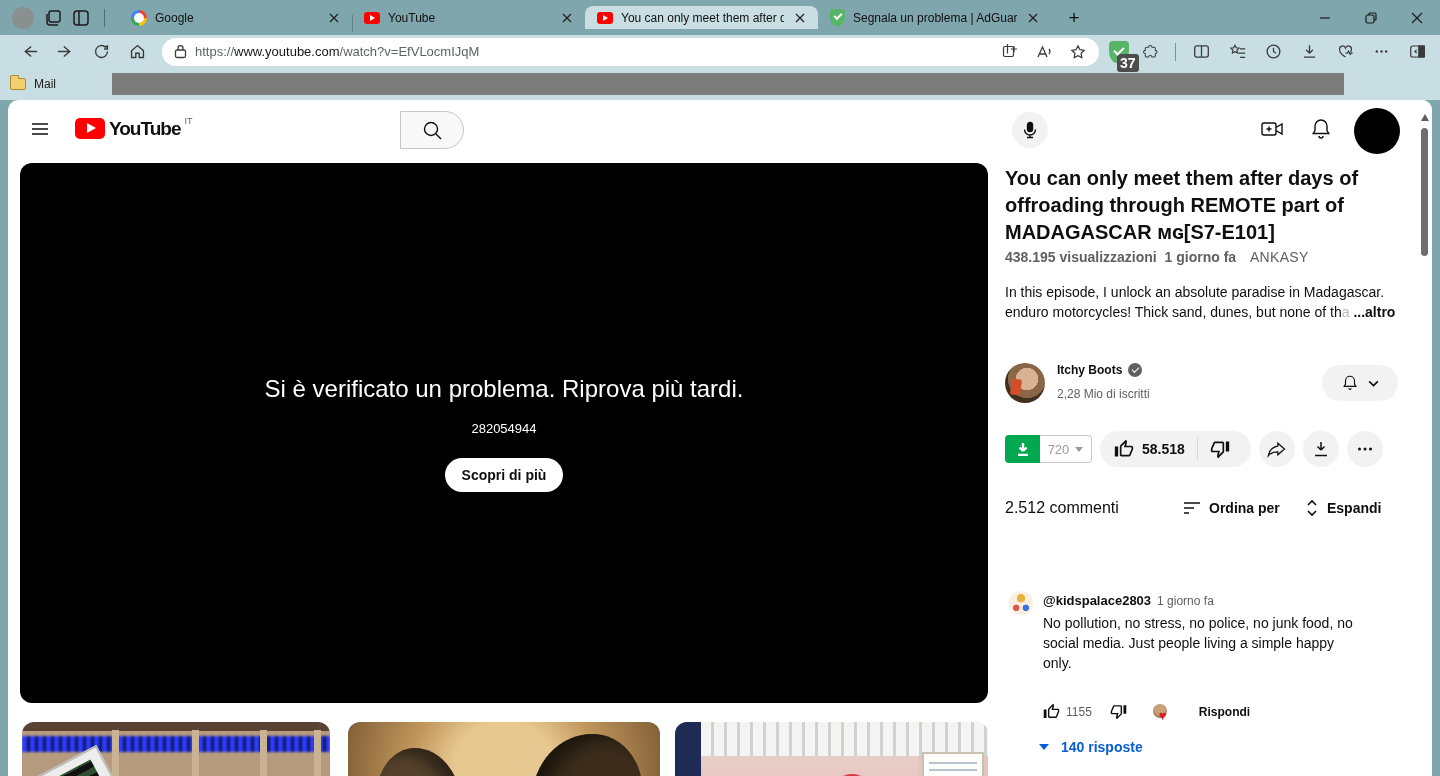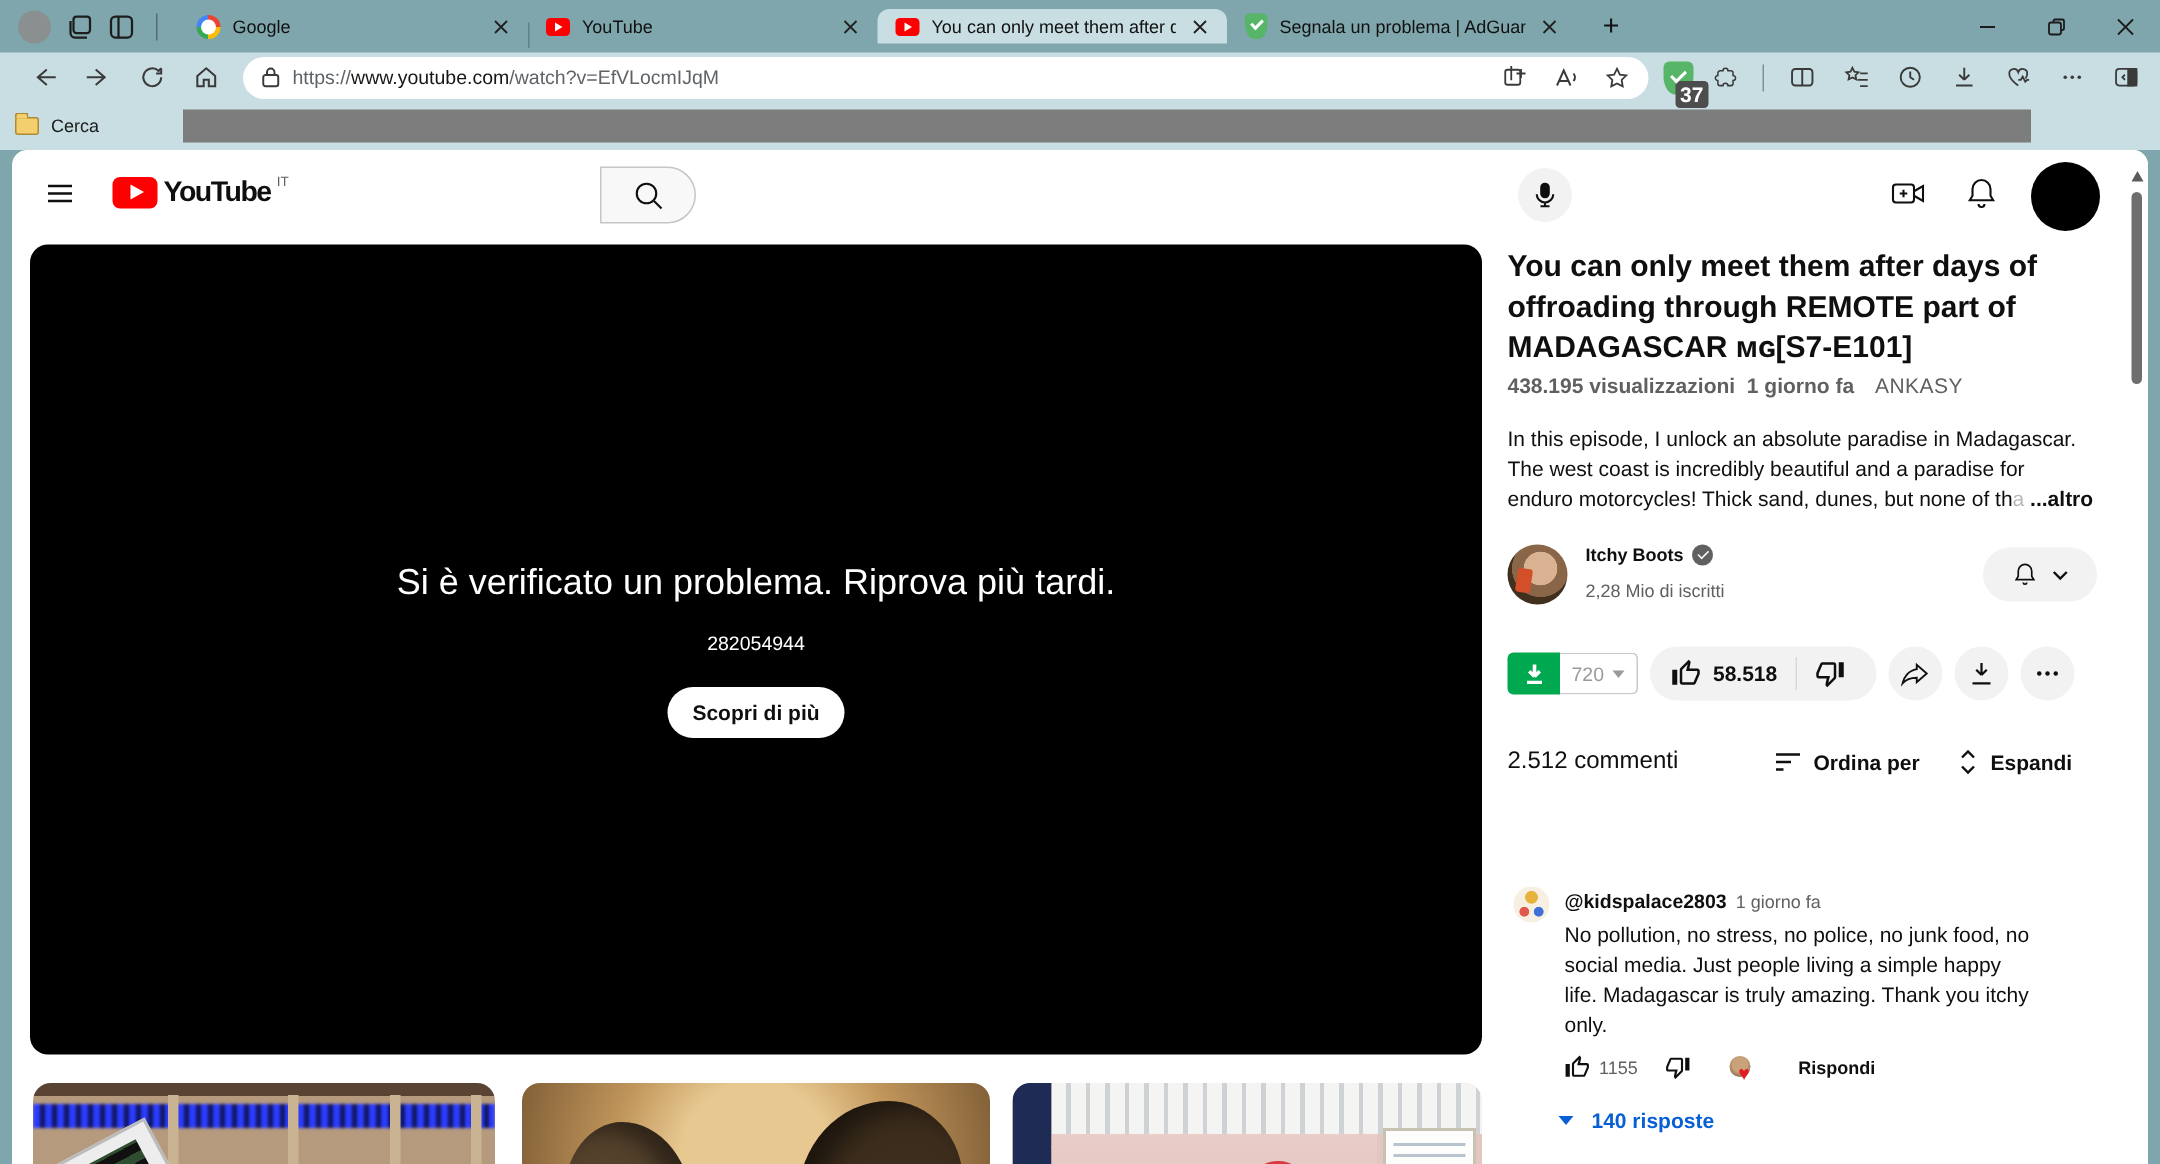--- a/index.html
+++ b/index.html
@@ -330,21 +330,21 @@
         <svg viewBox="0 0 20 20" fill="none" stroke="#3a3a3a" stroke-width="1.4">
           <rect x="2" y="3.5" width="16" height="13" rx="2.5"></rect>
           <rect x="11.5" y="3.5" width="6.5" height="13" fill="#3a3a3a"></rect>
           <path d="M9 8l-2 2 2 2" stroke="#3a3a3a"></path>
         </svg>
       </span>
   </div>
 
   <div class="favbar">
     <span class="folder"></span>
-    <span class="fav-label">Cerca</span>
+    <span class="fav-label">Mail</span>
     <span class="redacted"></span>
   </div>
 
   <div class="page">
 
     <div class="yt-header">
       <svg class="burger" viewBox="0 0 20 20" stroke="currentColor" stroke-width="1.6">
           <path d="M2 5h16M2 10h16M2 15h16"></path>
         </svg>
       <div class="yt-logo">
@@ -410,21 +410,20 @@
 
     <div class="sidecol">
       <div class="v-title">You can only meet them after days of offroading through REMOTE part of MADAGASCAR ᴍɢ[S7-E101]</div>
       <div class="v-meta">
         <span>438.195 visualizzazioni</span>&nbsp;
         <span>1 giorno fa</span>
         <span class="tag">ANKASY</span>
       </div>
       <div class="v-desc">
         <div>In this episode, I unlock an absolute paradise in Madagascar.</div>
-        <div>The west coast is incredibly beautiful and a paradise for</div>
         <div><span>enduro motorcycles! Thick sand, dunes, but none of th</span><span class="fade">a</span> <span class="more">...altro</span></div>
       </div>
 
       <div class="ch-row">
         <span class="ch-avatar"></span>
         <span class="ch-name">
             <span>Itchy Boots</span>
             <span class="verified"></span>
           </span>
         <span class="ch-subs">2,28 Mio di iscritti</span>
@@ -500,21 +499,20 @@
         </span>
       </div>
 
 
       <div class="comment">
         <span class="cmt-avatar"></span>
         <div class="cmt-hd"><span>@kidspalace2803</span><span class="cmt-age">1 giorno fa</span></div>
         <div class="cmt-body">
           <div>No pollution, no stress, no police, no junk food, no</div>
           <div>social media. Just people living a simple happy</div>
-          <div>life. Madagascar is truly amazing. Thank you itchy</div>
           <div>only.</div>
         </div>
         <div class="cmt-foot">
           <svg class="cf-icon" viewBox="0 0 24 24" fill="currentColor">
               <path d="M9 21h9c.83 0 1.54-.5 1.84-1.22l3.02-7.05c.09-.23.14-.47.14-.73v-2c0-1.1-.9-2-2-2h-6.31l.95-4.57.03-.32c0-.41-.17-.79-.44-1.06L14.17 1 7.58 7.59C7.22 7.95 7 8.45 7 9v10c0 1.1.9 2 2 2zM9 9l4.34-4.34L12 10h9v2l-3 7H9V9zM1 9h4v12H1z"></path>
             </svg>
           <span class="cnt">1155</span>
           <svg class="cf-icon" style="margin-left:14px" viewBox="0 0 24 24" fill="currentColor" transform="rotate(180)">
               <path d="M9 21h9c.83 0 1.54-.5 1.84-1.22l3.02-7.05c.09-.23.14-.47.14-.73v-2c0-1.1-.9-2-2-2h-6.31l.95-4.57.03-.32c0-.41-.17-.79-.44-1.06L14.17 1 7.58 7.59C7.22 7.95 7 8.45 7 9v10c0 1.1.9 2 2 2zM9 9l4.34-4.34L12 10h9v2l-3 7H9V9zM1 9h4v12H1z"></path>
             </svg>

